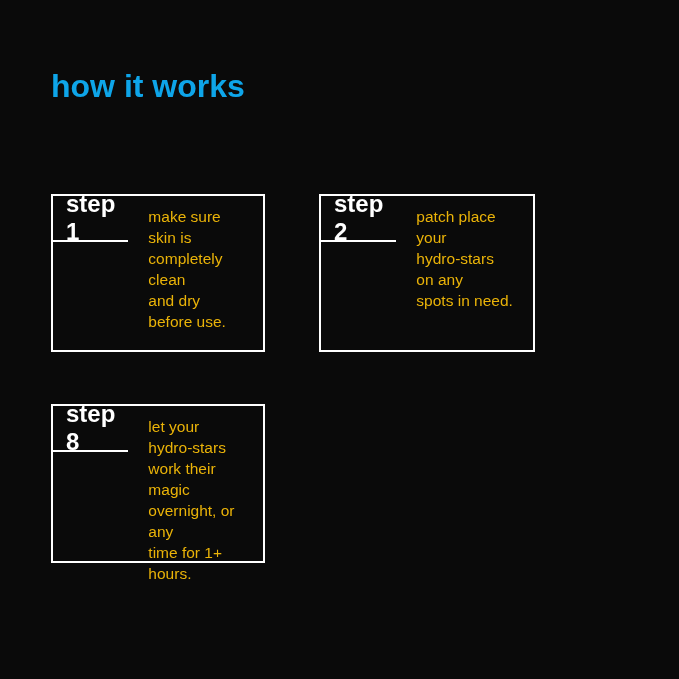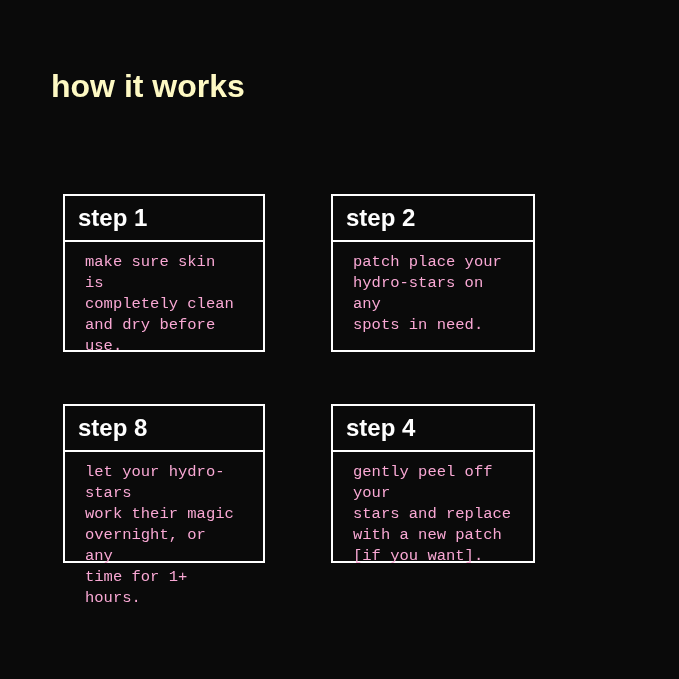--- a/index.html
+++ b/index.html
@@ -17,61 +17,60 @@
     color: #ffffff;
   }
   .page-title {
     position: absolute;
     left: 51px;
     top: 70px;
     font-size: 32px;
     line-height: 32px;
     font-weight: bold;
     letter-spacing: 0px;
-    color: #fef9c3;
+    color: #0ea5e9;
   }
   .cards {
     position: absolute;
     left: 51px;
     top: 194px;
     display: grid;
     grid-template-columns: 214px 216px;
     grid-template-rows: 158px 159px;
     column-gap: 54px;
     row-gap: 52px;
   }
   .card {
     border: 2px solid #ffffff;
     background: #0a0a0a;
     box-sizing: border-box;
     display: flex;
-    flex-direction: column;
-    margin-left: 12px;
+    flex-direction: row;
   }
   .card-header {
     height: 44px;
     flex: 0 0 44px;
     border-bottom: 2px solid #ffffff;
     display: flex;
     align-items: center;
     padding: 0 13px;
     box-sizing: content-box;
   }
   .step-label {
     font-size: 24px;
     font-weight: bold;
     letter-spacing: 0px;
     color: #ffffff;
   }
   .card-body {
     padding: 10px 20px;
-    font-family: Liberation Mono, monospace;
+    font-family: Liberation Sans, sans-serif;
     font-size: 15.5px;
     line-height: 21px;
-    color: #f9a8d4;
+    color: #eab308;
     white-space: pre-line;
   }
 </style>
 </head>
 <body>
 
 <div class="canvas">
 
   <div class="page-title">how it works</div>
 
@@ -98,24 +97,15 @@
     <div class="card">
       <div class="card-header">
         <span class="step-label">step 8</span>
       </div>
       <div class="card-body">let your hydro-stars
 work their magic
 overnight, or any
 time for 1+ hours.</div>
     </div>
 
-    <div class="card">
-      <div class="card-header">
-        <span class="step-label">step 4</span>
-      </div>
-      <div class="card-body">gently peel off your
-stars and replace
-with a new patch
-[if you want].</div>
-    </div>
 
   </div>
 </div>
 
 </body></html>

